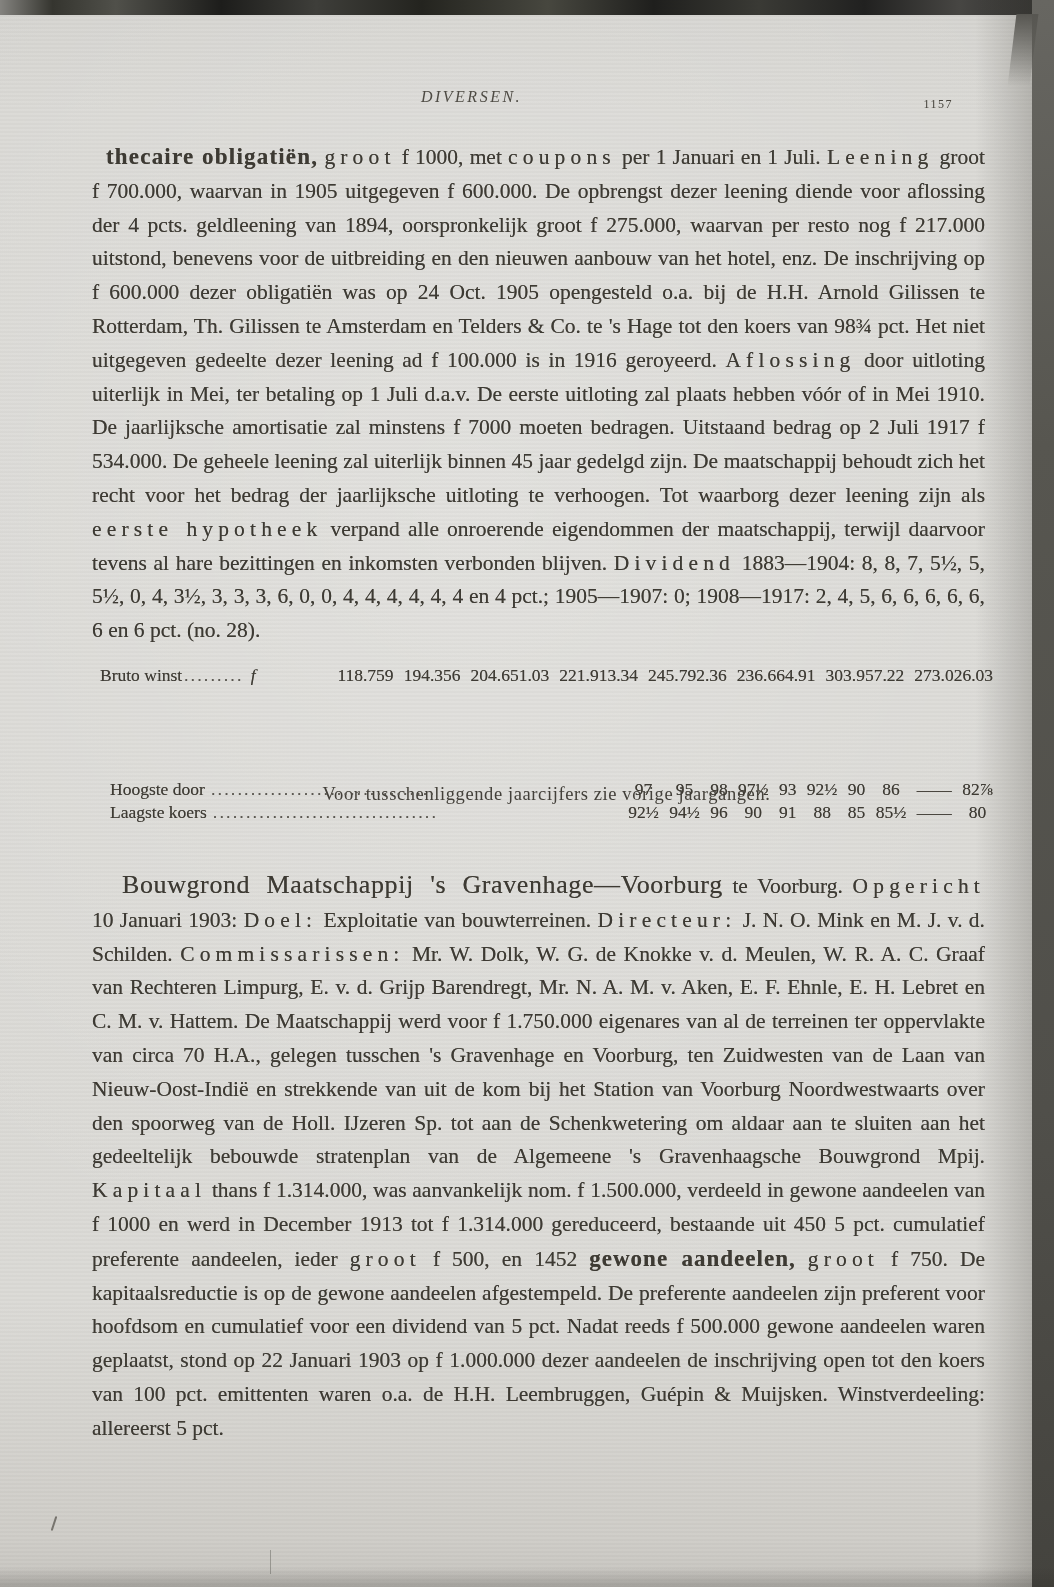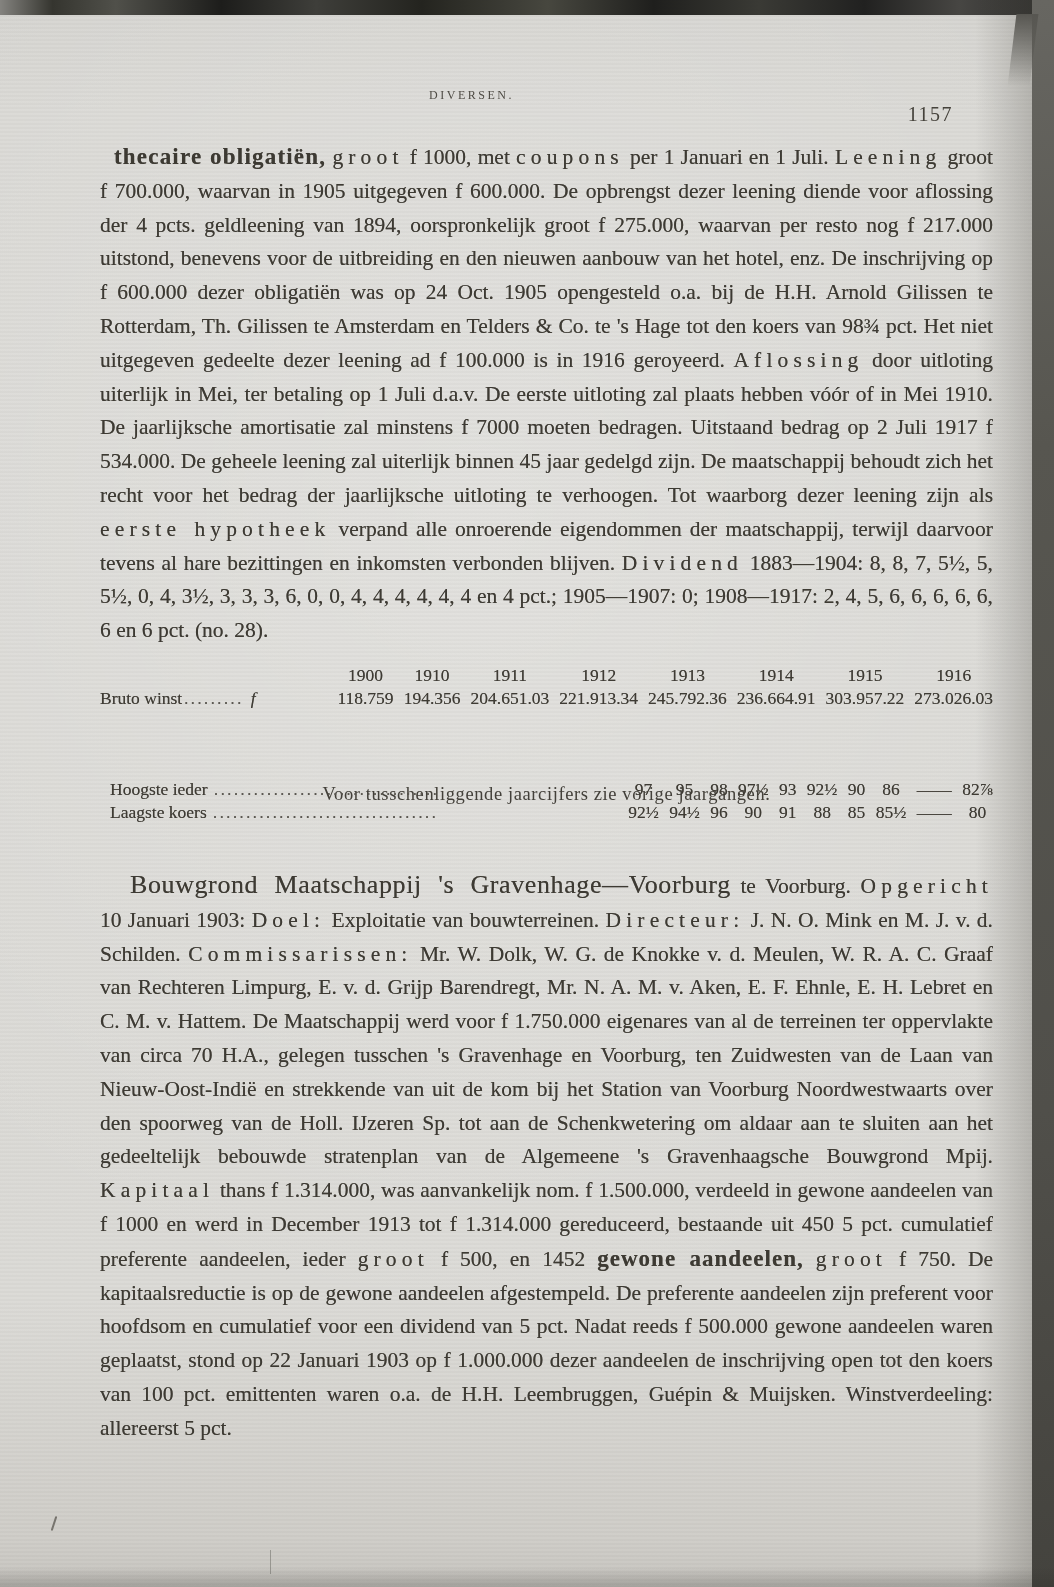--- a/index.html
+++ b/index.html
@@ -17,25 +17,25 @@
   .band-right{position:absolute;top:0;right:0;width:22px;height:100%;
     background:linear-gradient(180deg,#676661,#575650 28%,#504f4a 70%,#44433e);}
   .corner-tr{position:absolute;top:14px;right:20px;width:22px;height:72px;
     background:linear-gradient(to bottom,#575651,rgba(87,86,81,0));transform:skewX(-7deg);}
   .curl-shadow{position:absolute;top:0;right:21px;width:58px;height:100%;
     background:linear-gradient(to right,rgba(72,70,63,0),rgba(72,70,63,0.26));}
   .band-bottom{position:absolute;bottom:0;left:0;width:100%;height:20px;
     background:linear-gradient(to bottom,rgba(40,38,33,0),rgba(40,38,33,0.22));}
 
   .page-header{position:absolute;left:100px;top:88px;width:893px;height:30px;}
-  .running{display:block;text-align:center;padding-right:150px;
-    font-size:12px;letter-spacing:2.5px;color:#4e4b44;}
-  .pagenum{position:absolute;top:15px;right:40px;font-size:20px;letter-spacing:1.5px;color:#45423b;}
+  .running{display:block;text-align:center;padding-right:150px;font-style:italic;
+    font-size:16px;letter-spacing:2.5px;color:#4e4b44;}
+  .pagenum{position:absolute;top:9px;right:40px;font-size:12px;letter-spacing:1.5px;color:#45423b;}
 
-  .body{position:absolute;left:100px;width:893px;font-size:21.5px;line-height:33.8px;
+  .body{position:absolute;left:92px;width:893px;font-size:21.5px;line-height:33.8px;
     text-align:justify;text-shadow:0 0 0.5px rgba(61,58,51,0.65);margin-top:12px;}
   .pA{top:128px;text-indent:14px;}
   .pB{top:856px;text-indent:30px;}
   .lead{font-weight:bold;font-size:23px;letter-spacing:1.2px;}
   .g{letter-spacing:0.24em;}
   .title2{font-weight:normal;font-size:26px;letter-spacing:0.6px;word-spacing:5px;}
   .bold2{font-weight:bold;font-size:23px;letter-spacing:1px;}
 
   table.t{position:absolute;left:100px;width:893px;border-collapse:collapse;
     font-size:17.5px;color:#3e3b34;text-shadow:0 0 0.5px rgba(61,58,51,0.6);}
@@ -70,51 +70,40 @@
   <div class="page-header">
     <span class="running">DIVERSEN.</span>
     <span class="pagenum">1157</span>
   </div>
 
   <p class="body pA"><span class="lead">thecaire obligatiën,</span>
 <span class="g">groot</span><span> f 1000, met </span><span class="g">coupons</span><span> per 1 Januari en 1 Juli. </span><span class="g">Leening</span><span> groot f 700.000, waarvan in 1905 uitgegeven f 600.000. De opbrengst dezer leening diende voor aflossing der 4 pcts. geldleening van 1894, oorspronkelijk groot f 275.000, waarvan per resto nog f 217.000 uitstond, benevens voor de uitbreiding en den nieuwen aanbouw van het hotel, enz. De inschrijving op f 600.000 dezer obligatiën was op 24 Oct. 1905 opengesteld o.a. bij de H.H. Arnold Gilissen te Rotterdam, Th. Gilissen te Amsterdam en Telders &amp; Co. te 's Hage tot den koers van 98¾ pct. Het niet uitgegeven gedeelte dezer leening ad f 100.000 is in 1916 geroyeerd. </span><span class="g">Aflossing</span><span> door uitloting uiterlijk in Mei, ter betaling op 1 Juli d.a.v. De eerste uitloting zal plaats hebben vóór of in Mei 1910. De jaarlijksche amortisatie zal minstens f 7000 moeten bedragen. Uitstaand bedrag op 2 Juli 1917 f 534.000. De geheele leening zal uiterlijk binnen 45 jaar gedelgd zijn. De maatschappij behoudt zich het recht voor het bedrag der jaarlijksche uitloting te verhoogen. Tot waarborg dezer leening zijn als </span><span class="g">eerste hypotheek</span><span> verpand alle onroerende eigendommen der maatschappij, terwijl daarvoor tevens al hare bezittingen en inkomsten verbonden blijven. </span><span class="g">Dividend</span><span> 1883—1904: 8, 8, 7, 5½, 5, 5½, 0, 4, 3½, 3, 3, 3, 6, 0, 0, 4, 4, 4, 4, 4, 4 en 4 pct.; 1905—1907: 0; 1908—1917: 2, 4, 5, 6, 6, 6, 6, 6, 6 en 6 pct. (no. 28).</span></p>
 
   <table class="t winst">
     <tbody>
-        <tr>
-      <td class="lbl"></td>
-      <td class="yr">1900</td>
-      <td class="yr">1910</td>
-      <td class="yr">1911</td>
-      <td class="yr">1912</td>
-      <td class="yr">1913</td>
-      <td class="yr">1914</td>
-      <td class="yr">1915</td>
-      <td class="yr">1916</td>
-    </tr>
     <tr>
       <td class="lbl"><span>Bruto winst</span><span class="dots">.........</span><span class="cur">f</span></td>
       <td class="v">118.759</td>
       <td class="v">194.356</td>
       <td class="v">204.651.03</td>
       <td class="v">221.913.34</td>
       <td class="v">245.792.36</td>
       <td class="v">236.664.91</td>
       <td class="v">303.957.22</td>
       <td class="v">273.026.03</td>
     </tr>
   </tbody>
     </table>
 
   <p class="note">Voor tusschenliggende jaarcijfers zie vorige jaargangen.</p>
 
   <table class="t koers">
     <tbody>
     <tr>
-      <td class="lbl"><span>Hoogste ieder</span> <span class="dots">..................................</span></td>
+      <td class="lbl"><span>Hoogste door</span> <span class="dots">..................................</span></td>
       <td>97</td>
       <td>95</td>
       <td>98</td>
       <td>97½</td>
       <td>93</td>
       <td>92½</td>
       <td>90</td>
       <td>86</td>
       <td>——</td>
       <td>82⅞</td>

